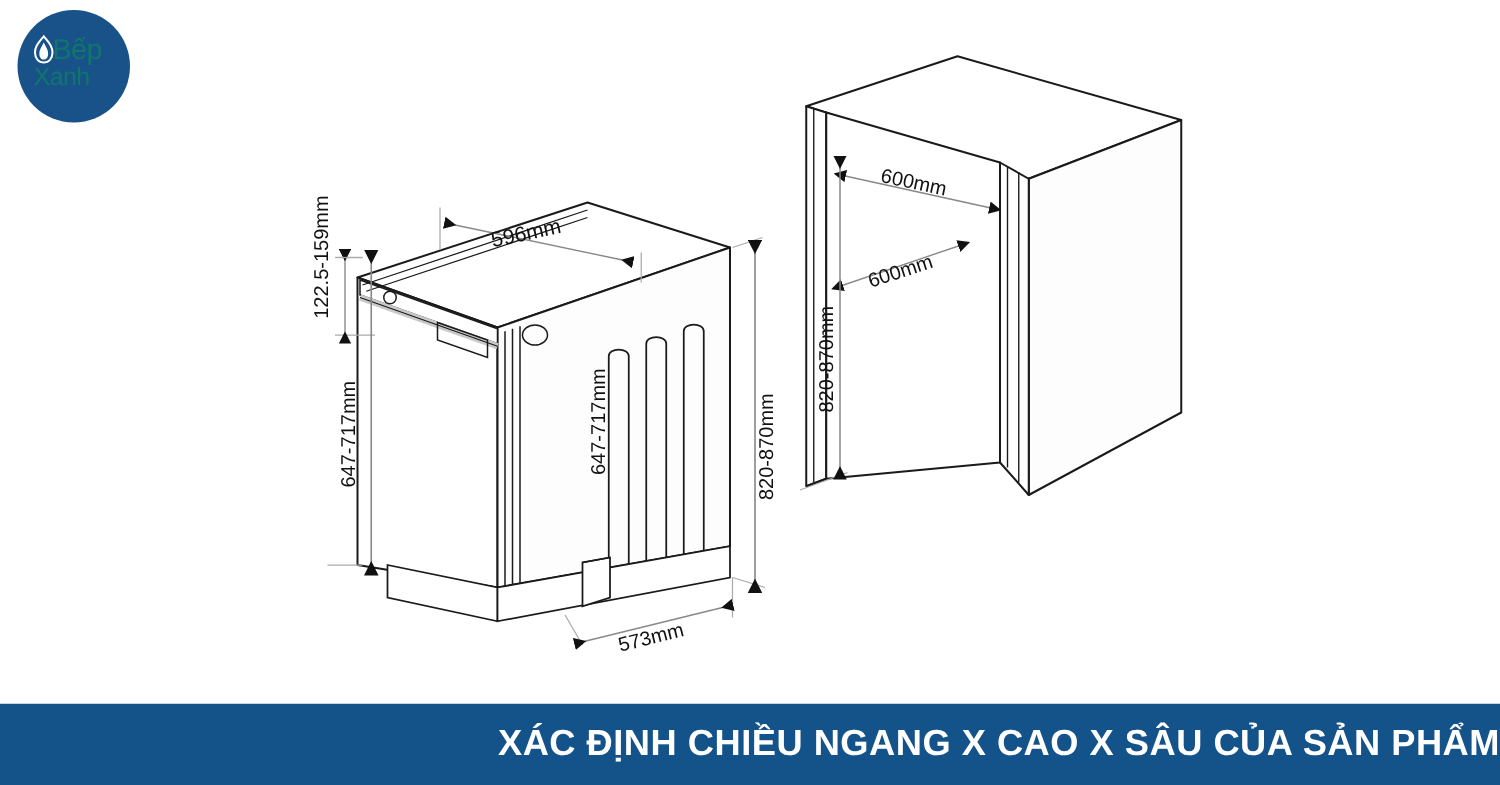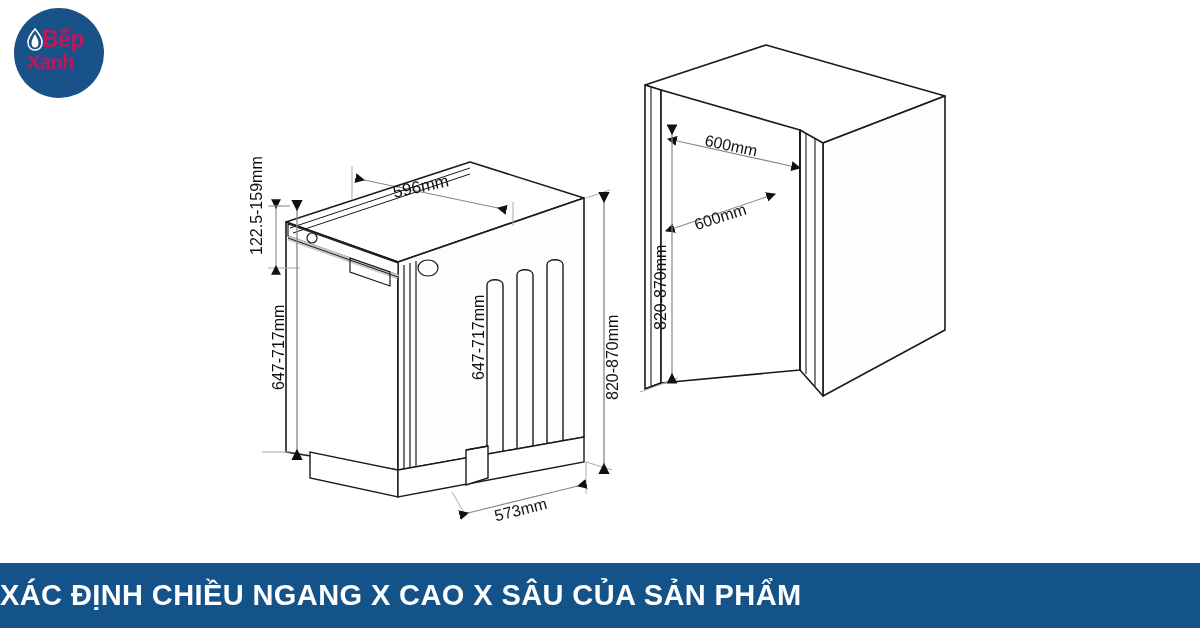--- a/index.html
+++ b/index.html
@@ -10,33 +10,33 @@
   #stage{position:absolute;left:0;top:0;width:1200px;height:628px;}
 
   
   .logo-wrap{position:absolute;left:14px;top:8px;width:96px;height:92px;}
   .logo-circle{
     position:absolute;left:0;top:0;width:90px;height:90px;border-radius:50%;
     background:#195288;
   }
   .logo-text{
     position:absolute;left:0;top:0;width:90px;height:90px;
-    color:#be185d;font-weight:bold;line-height:1;
+    color:#0f766e;font-weight:normal;line-height:1;
   }
   .logo-l1{position:absolute;left:28px;top:20px;font-size:23px;letter-spacing:-0.5px;}
   .logo-l2{position:absolute;left:13px;top:44px;font-size:20px;letter-spacing:-0.5px;}
   .logo-mark{position:absolute;left:12px;top:20px;width:18px;height:24px;}
 
   
   .svg-abs{position:absolute;left:0;top:0;}
 
   
   .banner{
     position:absolute;left:0;top:563px;width:1200px;height:65px;
-    background:#14528a;display:flex;align-items:center;justify-content:flex-start;
+    background:#14528a;display:flex;align-items:center;justify-content:flex-end;
   }
   .banner-text{
     color:#ffffff;font-weight:bold;font-size:29px;letter-spacing:0.4px;
     font-family:"Liberation Sans",sans-serif;white-space:nowrap;
   }
 </style>
 </head>
 <body>
 
 <div id="stage">

